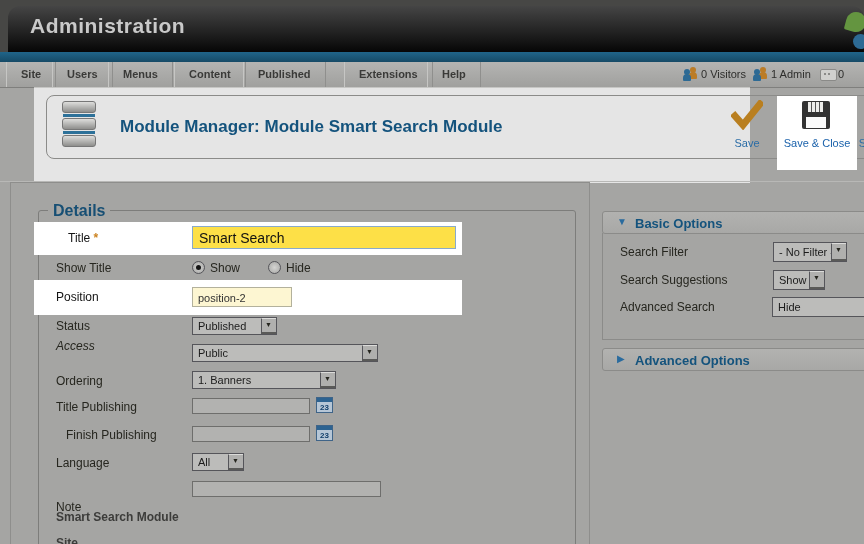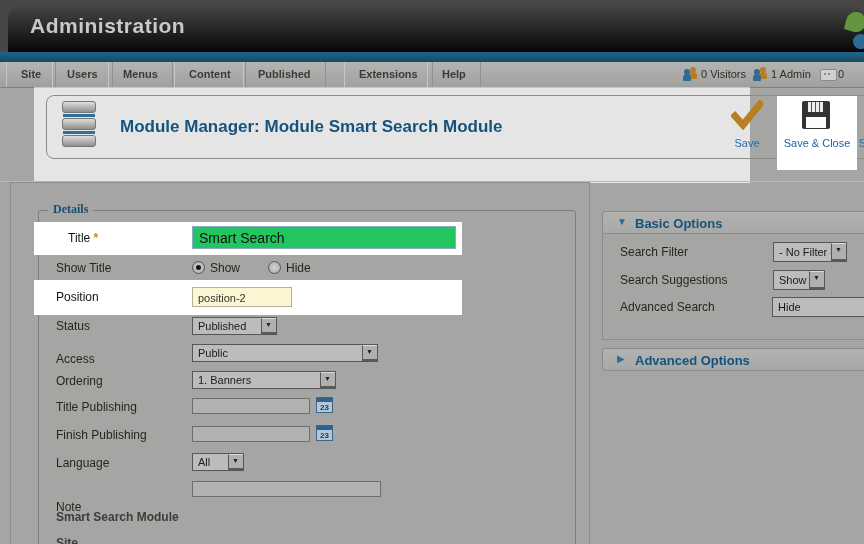--- a/index.html
+++ b/index.html
@@ -79,31 +79,31 @@
         line-height:11px;text-align:center;}
   .pluschip::before{content:"+";}
 
   
   .content-divider{position:absolute;left:0;top:181px;width:864px;height:1px;background:#b8b8b6;}
   .left-panel{position:absolute;left:10px;top:182px;width:578px;height:370px;
               border:1px solid #8e8e8c;}
   .fieldset{position:absolute;left:38px;top:210px;width:536px;height:340px;
             border:1px solid #7d7d7b;border-radius:3px;}
   .legend{position:absolute;left:48px;top:202px;padding:0 5px;background:#a5a5a3;
-          font-size:12px;font-weight:bold;color:#174f74;font-family:Liberation Serif, serif;}
+          font-size:16px;font-weight:bold;color:#174f74;}
 
   .hl-title{left:34px;top:222px;width:428px;height:33px;}
   .hl-position{left:34px;top:280px;width:428px;height:35px;}
 
   .flabel-dim{position:absolute;left:56px;font-size:12px;color:#26261f;white-space:nowrap;}
   .flabel-bright{position:absolute;left:56px;font-size:12px;color:#141414;white-space:nowrap;}
   .req{color:#cc8422;font-weight:bold;}
 
   .title-input{position:absolute;left:192px;top:226px;width:264px;height:23px;
-        background:#22c55e;border:1px solid #88aacb;box-sizing:border-box;
+        background:#fde047;border:1px solid #88aacb;box-sizing:border-box;
         font-size:14px;color:#111;padding:3px 0 0 6px;}
   .pos-input{position:absolute;left:192px;top:287px;width:100px;height:20px;
         background:#fdf6d2;border:1px solid #b3b19c;box-sizing:border-box;
         font-size:11px;color:#333;padding:4px 0 0 5px;}
   .selpos-btn{position:absolute;left:300px;top:284px;height:24px;padding:0 11px;
         background:linear-gradient(#fbfbfb,#d8d8d8);border:1px solid #9b9b99;
         border-radius:12px;font-size:11px;color:#424240;line-height:22px;
         box-shadow:0 1px 1px rgba(0,0,0,.25);cursor:pointer;}
 
   .radio{position:absolute;width:11px;height:11px;border-radius:50%;
@@ -260,40 +260,40 @@
 
   <div class="flabel-bright" style="top:290px;">Position</div>
   <div class="pos-input">position-2</div>
 
   <div class="flabel-dim" style="top:319px;">Status</div>
   <div class="dim-select" style="left:192px;top:317px;width:85px;">
     <span class="val">Published</span>
     <span class="arrow-btn"></span>
   </div>
 
-  <div class="flabel-dim" style="top:352px;">Access</div>
+  <div class="flabel-dim" style="top:339px;font-style:italic;">Access</div>
   <div class="dim-select" style="left:192px;top:344px;width:186px;">
     <span class="val">Public</span>
     <span class="arrow-btn"></span>
   </div>
 
   <div class="flabel-dim" style="top:374px;">Ordering</div>
   <div class="dim-select" style="left:192px;top:371px;width:144px;">
     <span class="val">1. Banners</span>
     <span class="arrow-btn"></span>
   </div>
 
   <div class="flabel-dim" style="top:400px;">Title Publishing</div>
   <div class="dim-input" style="left:192px;top:398px;width:118px;"></div>
   <div class="calbtn" style="left:316px;top:397px;">
     <span class="caltop"></span>
       <span class="calnum">23</span>
   </div>
 
-  <div class="flabel-dim" style="top:428px;">Finish Publishing</div>
+  <div class="flabel-dim" style="top:428px;margin-left:10px;">Finish Publishing</div>
   <div class="dim-input" style="left:192px;top:426px;width:118px;"></div>
   <div class="calbtn" style="left:316px;top:425px;">
     <span class="caltop"></span>
       <span class="calnum">23</span>
   </div>
 
   <div class="flabel-dim" style="top:456px;">Language</div>
   <div class="dim-select" style="left:192px;top:453px;width:52px;">
     <span class="val">All</span>
     <span class="arrow-btn"></span>

